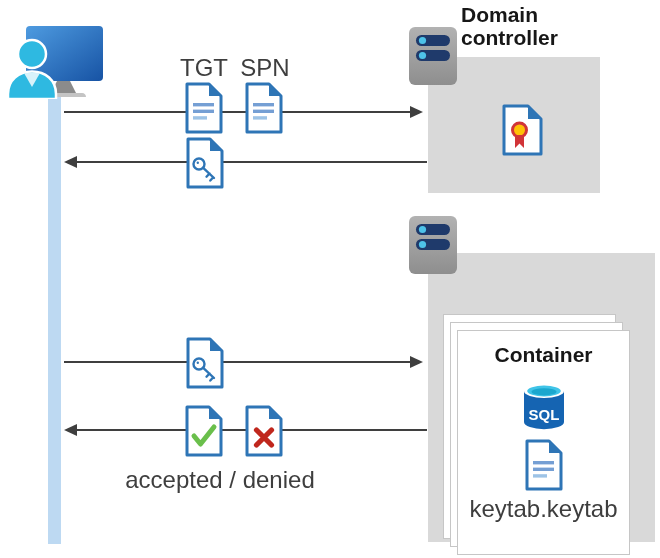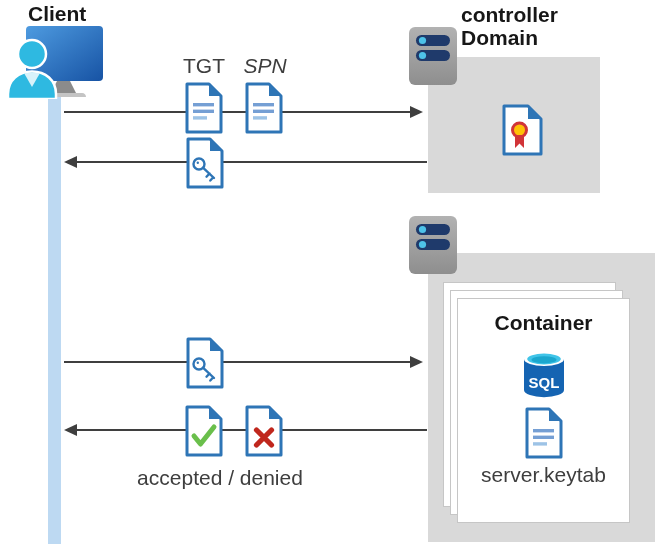--- a/index.html
+++ b/index.html
@@ -3,37 +3,37 @@
 <meta charset="utf-8">
 <style>
   html,body{margin:0;padding:0;background:#ffffff;}
   .stage{
     position:relative;width:660px;height:558px;background:#ffffff;overflow:hidden;
     font-family:"Liberation Sans", sans-serif;
   }
   .abs{position:absolute;}
   
   .h-label{font-weight:bold;font-size:21px;line-height:23px;color:#171717;}
-  .t-label{font-size:21px;color:#3E3E3E;}
+  .t-label{font-size:24px;color:#3E3E3E;}
   .center{text-align:center;}
   
   .lifeline{left:48px;top:93px;width:13px;height:451px;background:#BDD9F2;}
   
   .client-label{left:28px;top:2px;width:80px;}
   .client-icon{left:5px;top:24px;width:100px;height:75px;}
   
   .dc-box{left:428px;top:57px;width:172px;height:136px;background:#D9D9D9;}
   .dc-server{left:408px;top:26px;width:50px;height:60px;}
   .dc-label{left:461px;top:3px;width:150px;}
   .cert-icon{left:500px;top:104px;width:45px;height:52px;}
   
   .ls-box{left:428px;top:253px;width:227px;height:289px;background:#D9D9D9;}
   .ls-server{left:408px;top:215px;width:50px;height:60px;}
   .ls-label{left:461px;top:221px;width:180px;}
-  .card{width:173px;height:225px;background:#ffffff;border:1px solid #C6C6C6;box-sizing:border-box;}
+  .card{width:173px;height:225px;background:#ffffff;border:1px solid #C6C6C6;box-sizing:border-box;margin-top:32px;}
   .card-back{left:443px;top:282px;}
   .card-mid{left:450px;top:290px;}
   .card-front{left:457px;top:298px;}
   .container-label{left:0;top:12px;width:171px;}
   .sql-icon{left:64px;top:52px;width:44px;height:48px;position:absolute;}
   .keytab-icon{left:65px;top:108px;width:42px;height:52px;position:absolute;}
   .keytab-label{left:0;top:164px;width:171px;position:absolute;}
   
   .aline{height:2px;background:#3F3F3F;}
   .a1-line{left:64px;top:111px;width:347px;}
@@ -42,38 +42,37 @@
   .a4-line{left:77px;top:429px;width:350px;}
   .ah{width:0;height:0;border-top:6px solid transparent;border-bottom:6px solid transparent;}
   .ah-right{border-left:13px solid #3F3F3F;}
   .ah-left{border-right:13px solid #3F3F3F;}
   .a1-head{left:410px;top:106px;}
   .a2-head{left:64px;top:156px;}
   .a3-head{left:410px;top:356px;}
   .a4-head{left:64px;top:424px;}
   
   .tgt-label{left:174px;top:54px;width:60px;}
-  .spn-label{left:235px;top:54px;width:60px;font-style:italic;}
+  .spn-label{left:235px;top:54px;width:60px;}
   .doc{width:42px;height:52px;}
   .doc-tgt{left:183px;top:82px;}
   .doc-spn{left:243px;top:82px;}
   .doc-key1{left:184px;top:137px;}
   .doc-key2{left:184px;top:337px;}
   .doc-check{left:183px;top:405px;}
   .doc-x{left:243px;top:405px;}
   .result-label{left:116px;top:466px;width:208px;}
 </style>
 </head>
 <body>
 
 <div class="stage">
 
   <div class="abs lifeline"></div>
 
-  <div class="abs client-label h-label">Client</div>
   <svg class="abs client-icon" viewBox="0 0 100 75">
     <defs>
       <linearGradient id="grad-mon" x1="0" y1="0" x2="1" y2="1">
         <stop offset="0" stop-color="#4E9BE0"></stop>
           <stop offset="1" stop-color="#1753A4"></stop>
       </linearGradient>
     </defs>
     <rect x="21" y="2" width="77" height="55" rx="4" fill="url(#grad-mon)"></rect>
     <path d="M52 57 h13 l6 12 h-25 z" fill="#8B8B8B"></path>
     <path d="M44 69 h33 c2.5 0 4 2 4 4 H40 c0-2 1.5-4 4-4 z" fill="#C4C4C4"></path>
@@ -90,22 +89,22 @@
           <stop offset="1" stop-color="#8E8E8E"></stop>
       </linearGradient>
     </defs>
     <rect x="1" y="1" width="48" height="58" rx="6" fill="url(#grad-dc)"></rect>
     <rect x="8" y="9" width="34" height="11" rx="5.5" fill="#1F3A6B"></rect>
     <circle cx="14.5" cy="14.5" r="3.6" fill="#4EC3E9"></circle>
     <rect x="8" y="24" width="34" height="11" rx="5.5" fill="#1F3A6B"></rect>
     <circle cx="14.5" cy="29.5" r="3.6" fill="#4EC3E9"></circle>
   </svg>
   <div class="abs dc-label h-label">
+    <div>Domain</div>
     <div>controller</div>
-    <div>Domain</div>
   </div>
   <svg class="abs cert-icon" viewBox="0 0 45 52">
     <path d="M4 2 H28 L41 15 V50 H4 Z" fill="#ffffff" stroke="#2E75B6" stroke-width="3" stroke-linejoin="round"></path>
     <path d="M28 2 L41 15 H28 Z" fill="#2E75B6"></path>
     <circle cx="19.5" cy="26" r="7" fill="#FFC107" stroke="#D13438" stroke-width="3"></circle>
     <path d="M15 31 V44 L19.5 39.5 L24 44 V31 Z" fill="#D13438"></path>
   </svg>
 
   <div class="abs ls-box"></div>
   <svg class="abs ls-server" viewBox="0 0 50 60">
@@ -133,21 +132,21 @@
       <ellipse cx="22" cy="8.8" rx="12.5" ry="3.6" fill="#1BA7CE"></ellipse>
       <text x="22" y="36.5" text-anchor="middle" font-size="15" font-weight="bold" fill="#ffffff">SQL</text>
     </svg>
     <svg class="keytab-icon" viewBox="0 0 42 52">
       <path d="M4 2 H26 L38 14 V50 H4 Z" fill="#ffffff" stroke="#2E75B6" stroke-width="3" stroke-linejoin="round"></path>
       <path d="M26 2 L38 14 H26 Z" fill="#2E75B6"></path>
       <rect x="10" y="22" width="21" height="3.4" fill="#759FD4"></rect>
       <rect x="10" y="28.6" width="21" height="3.4" fill="#759FD4"></rect>
       <rect x="10" y="35.2" width="14" height="3.4" fill="#9DC3E6"></rect>
     </svg>
-    <div class="keytab-label t-label center">server.keytab</div>
+    <div class="keytab-label t-label center">keytab.keytab</div>
   </div>
 
   <div class="abs aline a1-line"></div>
   <div class="abs ah ah-right a1-head"></div>
   <div class="abs aline a2-line"></div>
   <div class="abs ah ah-left a2-head"></div>
   <div class="abs aline a3-line"></div>
   <div class="abs ah ah-right a3-head"></div>
   <div class="abs aline a4-line"></div>
   <div class="abs ah ah-left a4-head"></div>

